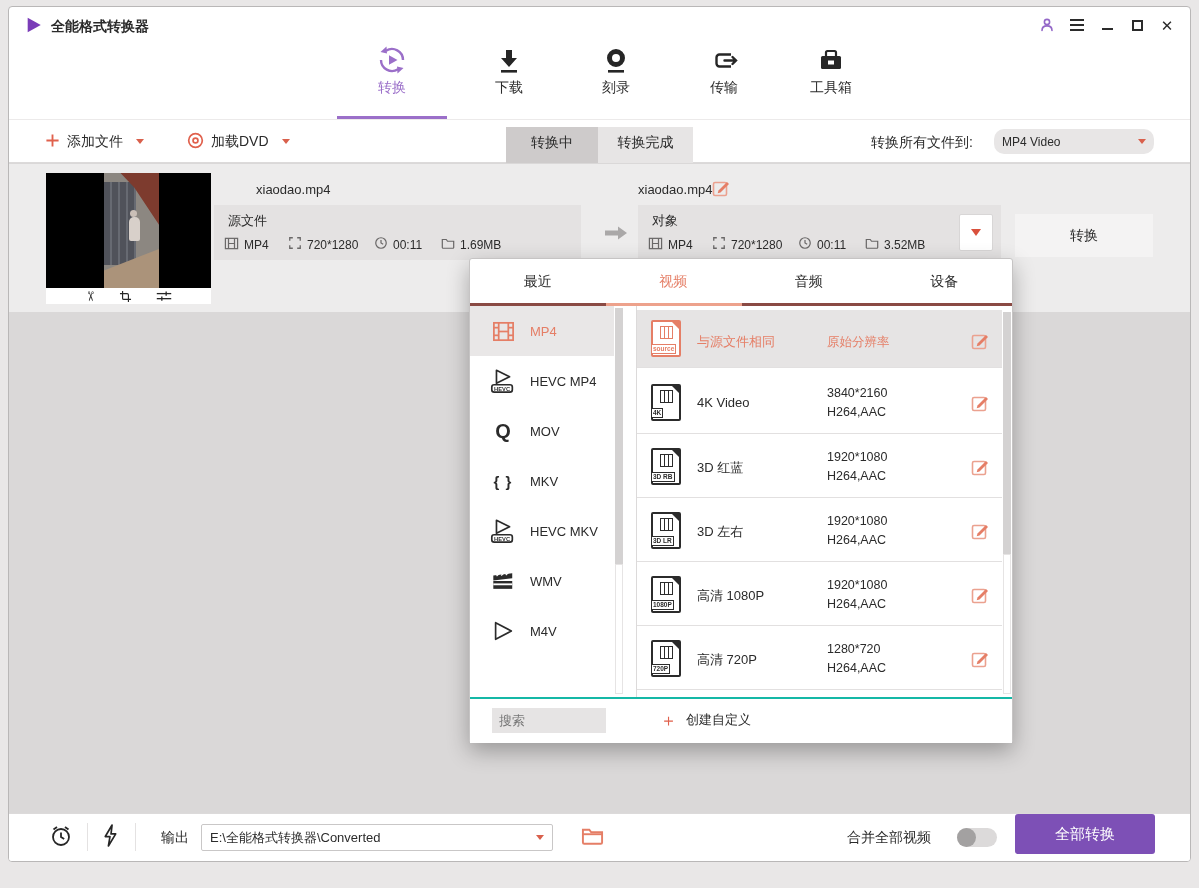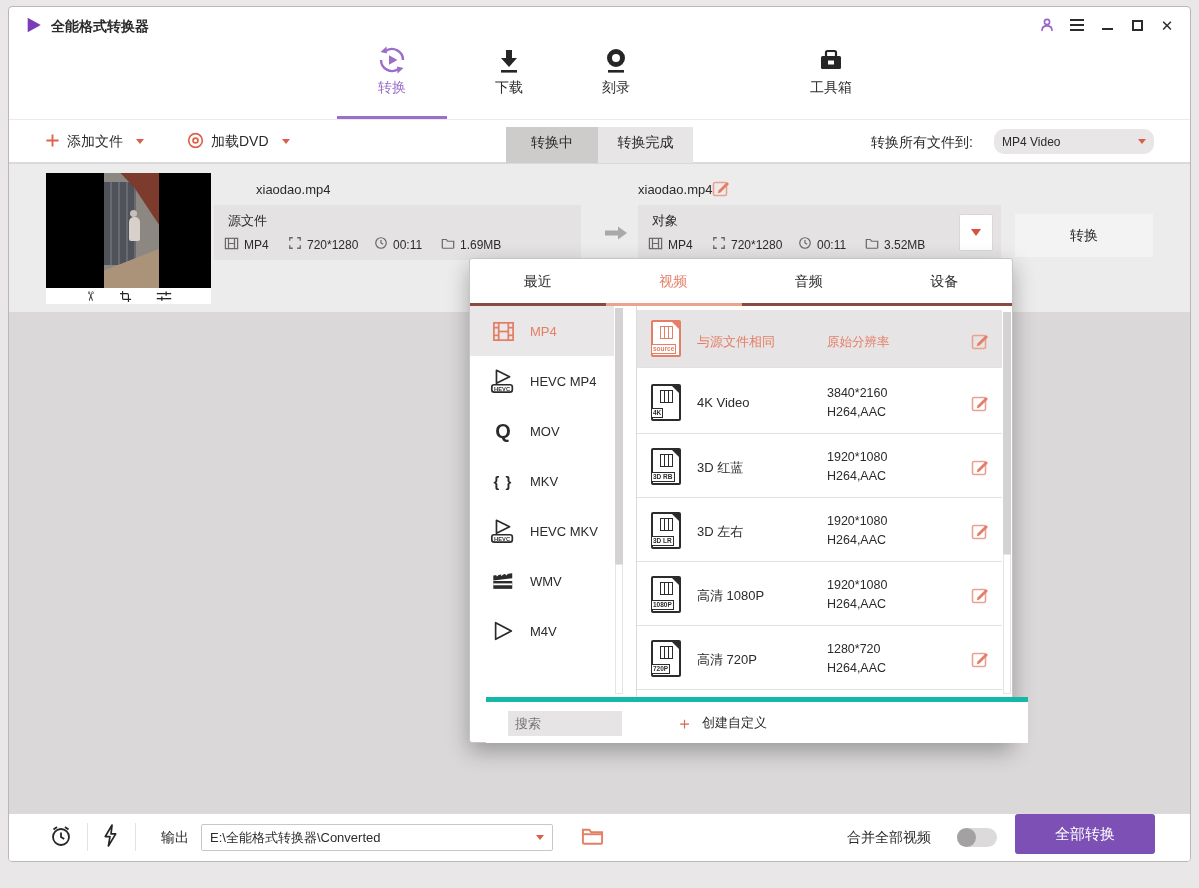--- a/index.html
+++ b/index.html
@@ -94,21 +94,21 @@
   .preset-row.first .p-specs { top:23px; }
   .p-edit { position:absolute; right:14px; top:22px; cursor:pointer; }
 
   .ficon { position:relative; display:block; width:30px; height:37px; border:2px solid #2b2b2b; border-radius:2px; background:#fff; color:#2b2b2b; }
   .ficon .fold { position:absolute; top:-1px; right:-1px; width:0; height:0; border-style:solid; border-width:0 9px 9px 0; border-color:transparent currentColor transparent transparent; }
   .ficon .film { position:absolute; left:7px; top:4px; width:13px; height:13px; border:1.4px solid currentColor; }
   .ficon .film::before { content:''; display:block; height:100%; margin:0 3px; border-left:1.2px solid currentColor; border-right:1.2px solid currentColor; }
   .ficon .badge { position:absolute; left:-2px; bottom:1px; background:#fff; border:1.5px solid currentColor; font-size:6.5px; font-weight:bold; line-height:8px; padding:0 1px; white-space:nowrap; }
   .ficon.src { border-color:#e57e66; color:#e57e66; }
 
-  .popup-bottom { position:absolute; left:16px; top:438px; width:100%; height:46px; border-top:5px solid #14b8a6; background:#fff; }
+  .popup-bottom { position:absolute; left:0; top:438px; width:100%; height:46px; border-top:2px solid #14b8a6; background:#fff; }
   .search-input { position:absolute; left:22px; top:9px; width:114px; height:25px; background:#e6e4e4; border:none; font-size:13px; color:#6f6d6d; padding:0 7px; outline:none; font-family:inherit; }
   .create-custom { position:absolute; left:190px; top:12px; display:flex; align-items:center; gap:9px; font-size:13px; cursor:pointer; }
   .plus-glyph { color:#e0614d; font-size:17px; line-height:1; font-weight:normal; }
 
   
   .bottombar { left:0; top:806px; width:100%; height:49px; background:#fff; border-top:1px solid #dcdada; }
   .bb-ic { position:absolute; top:817px; cursor:pointer; }
   .bb-div { position:absolute; top:816px; width:1px; height:28px; background:#e4e2e2; }
   .out-label { position:absolute; left:152px; top:822px; font-size:14px; }
   .path-box { position:absolute; left:192px; top:817px; width:352px; height:27px; border:1px solid #c9c7c7; border-radius:2px; background:#fff; display:flex; align-items:center; font-size:13px; padding:0 8px; cursor:pointer; }
@@ -173,20 +173,29 @@
   </div>
   <div class="nav-tab" style="left:562px;width:90px;">
     <div class="nav-ic">
       <svg width="28" height="28" viewBox="0 0 28 28" fill="#262626">
           <circle cx="14" cy="11" r="6.5" fill="none" stroke="#262626" stroke-width="5"></circle>
           <rect x="6" y="23" width="16" height="2.6"></rect>
         </svg>
     </div>
     <div class="nav-label">刻录</div>
   </div>
+  <div class="nav-tab" style="left:670px;width:90px;">
+    <div class="nav-ic">
+      <svg width="28" height="28" viewBox="0 0 28 28" fill="none" stroke="#262626" stroke-width="2.4">
+          <path d="M21 7.5 H9.5 a3 3 0 0 0 -3 3 v6 a3 3 0 0 0 3 3 H21"></path>
+          <path d="M14.5 13.5 H26 M22.5 10 l3.5 3.5 -3.5 3.5" stroke-linecap="round"></path>
+        </svg>
+    </div>
+    <div class="nav-label">传输</div>
+  </div>
   <div class="nav-tab" style="left:772px;width:100px;">
     <div class="nav-ic">
       <svg width="28" height="28" viewBox="0 0 28 28">
           <path d="M9 9 V5.5 a1.5 1.5 0 0 1 1.5 -1.5 h7 a1.5 1.5 0 0 1 1.5 1.5 V9" fill="none" stroke="#262626" stroke-width="2.2"></path>
           <rect x="4" y="9" width="20" height="13" rx="1.5" fill="#262626"></rect>
           <rect x="11" y="13.5" width="6" height="4" fill="#fff"></rect>
         </svg>
     </div>
     <div class="nav-label">工具箱</div>
   </div>

